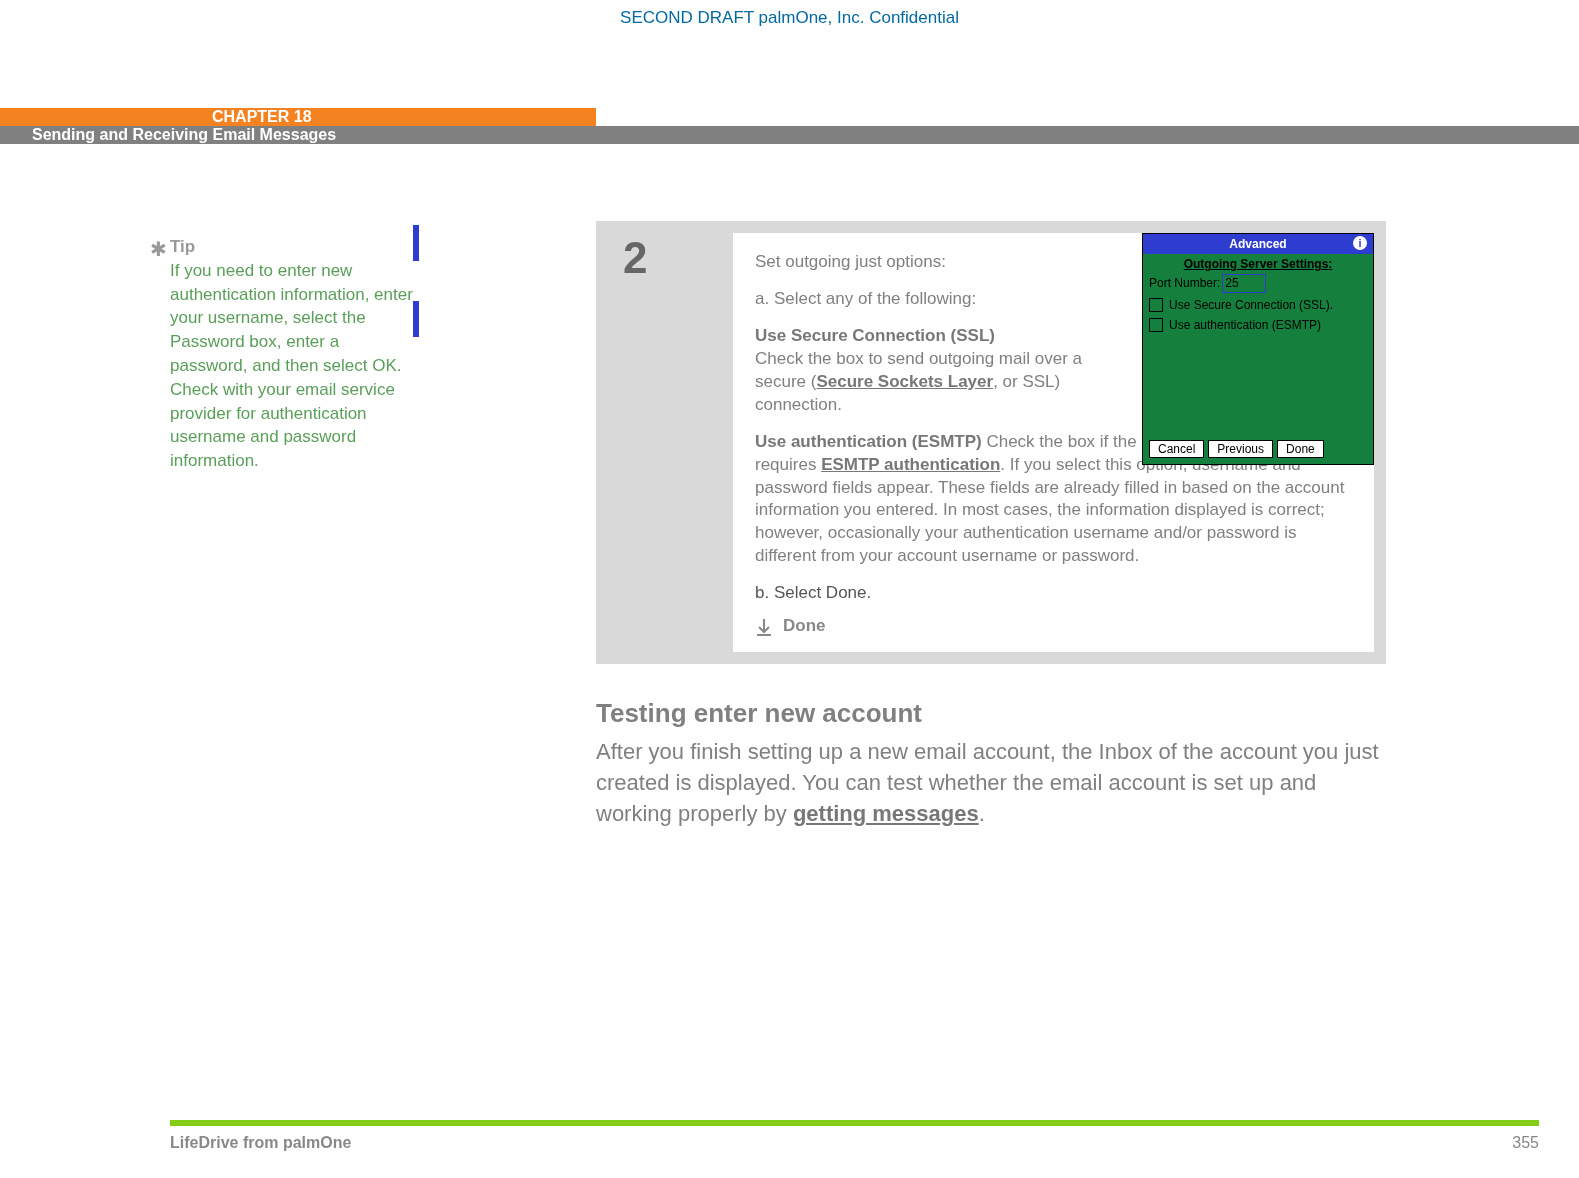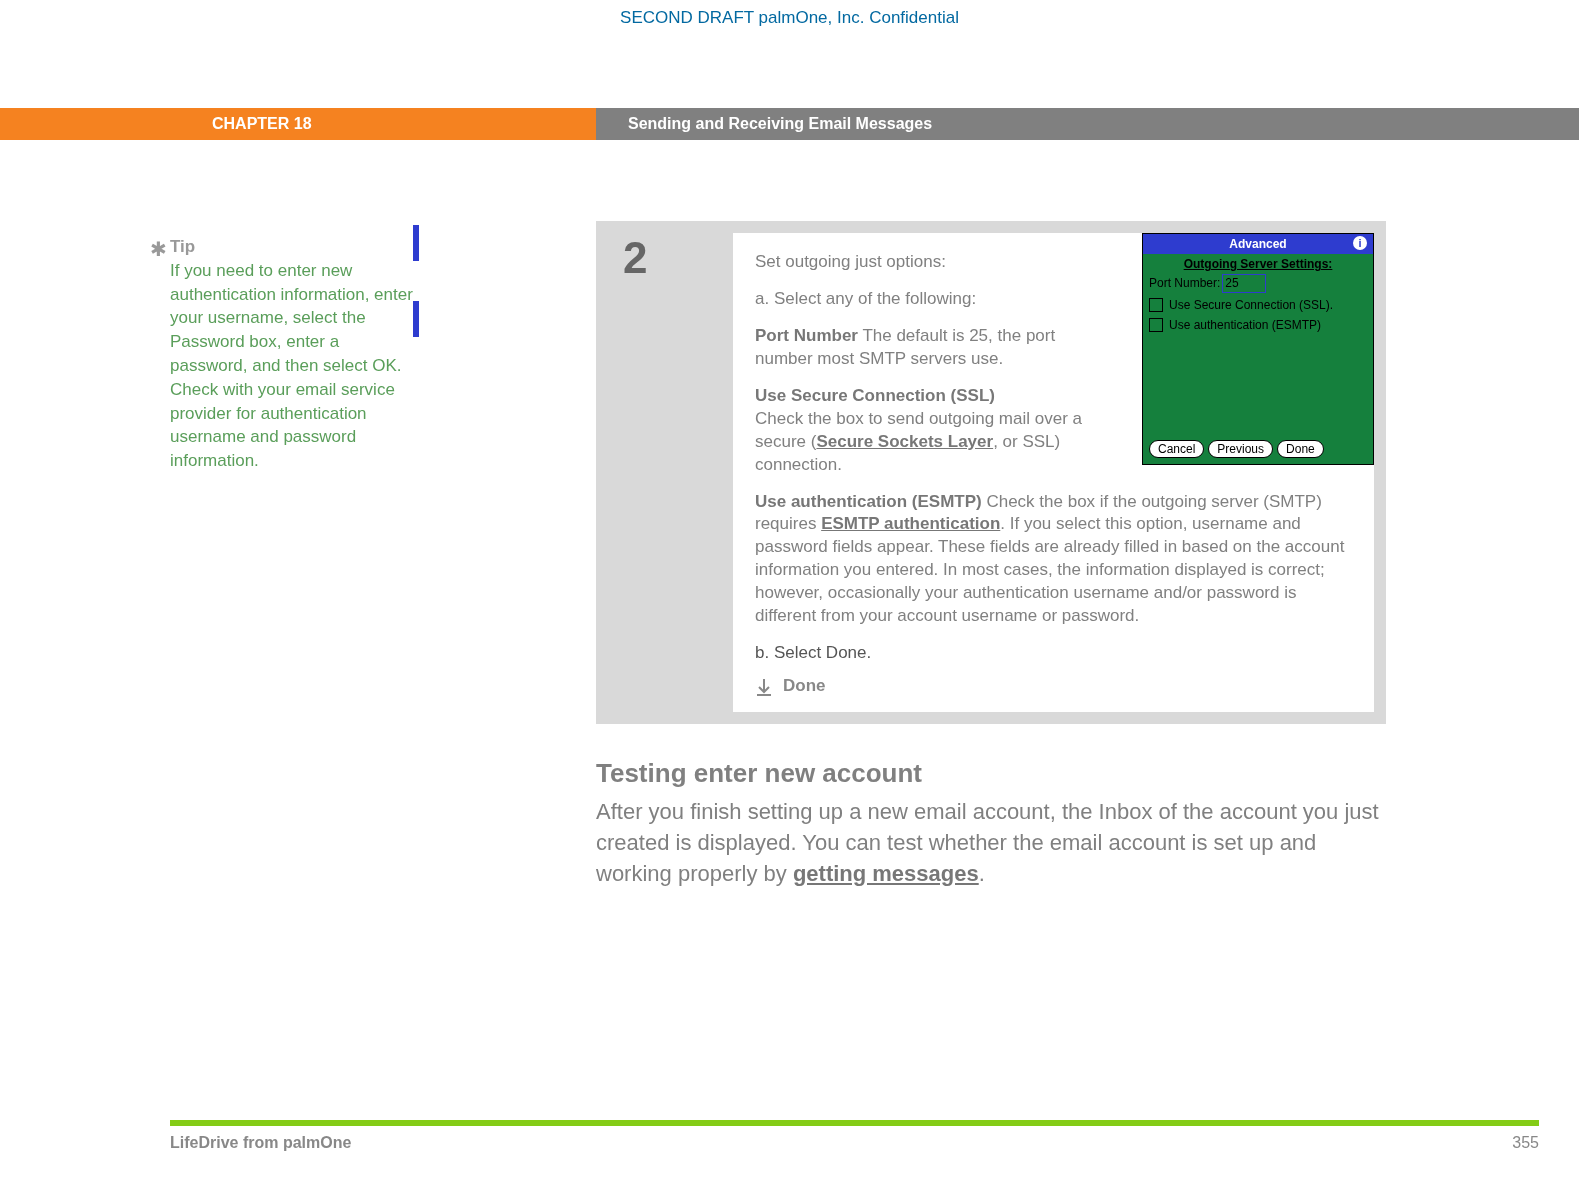--- a/index.html
+++ b/index.html
@@ -18,20 +18,21 @@
     color: #0369a1;
     padding-top: 8px;
   }
   .header-bar {
     position: absolute;
     top: 108px;
     left: 0;
     right: 0;
     height: 32px;
     display: flex;
+    flex-direction: column;
   }
   .chapter-bar {
     background: #f58220;
     color: #fff;
     font-weight: bold;
     font-size: 16px;
     display: flex;
     align-items: center;
     padding-left: 212px;
     width: 384px;
@@ -222,21 +223,21 @@
   }
   .palm-btns {
     position: absolute;
     bottom: 6px;
     left: 6px;
     display: flex;
     gap: 4px;
   }
   .palm-btn {
     border: 1px solid #000;
-    border-radius: 9px;
+    border-radius: 0;
     padding: 0 8px;
     font-size: 12px;
     line-height: 16px;
     height: 16px;
     background: #fff;
   }
   .narrow-col { width: 350px; }
 </style>
 </head>
 <body>
@@ -288,23 +289,20 @@
           <div class="palm-btns">
             <div class="palm-btn">Cancel</div>
             <div class="palm-btn">Previous</div>
             <div class="palm-btn">Done</div>
           </div>
         </div>
 
         <div class="narrow-col">
           <p>Set outgoing just options:</p>
           <p>a.  Select any of the following:</p>
-          <p>
-            <span class="bold-term">Port Number</span><span>   The default is 25, the port number most SMTP servers use.</span>
-          </p>
           <p>
             <span class="bold-term">Use Secure Connection (SSL)</span><br>
             <span>Check the box to send outgoing mail over a secure (</span><a href="#" class="ul-link">Secure Sockets Layer</a><span>, or SSL) connection.</span>
           </p>
         </div>
 
         <p>
           <span class="bold-term">Use authentication (ESMTP)</span><span>   Check the box if the outgoing server (SMTP) requires </span><a href="#" class="ul-link">ESMTP authentication</a><span>. If you select this option, username and password fields appear. These fields are already filled in based on the account information you entered. In most cases, the information displayed is correct; however, occasionally your authentication username and/or password is different from your account username or password.</span>
         </p>
 

